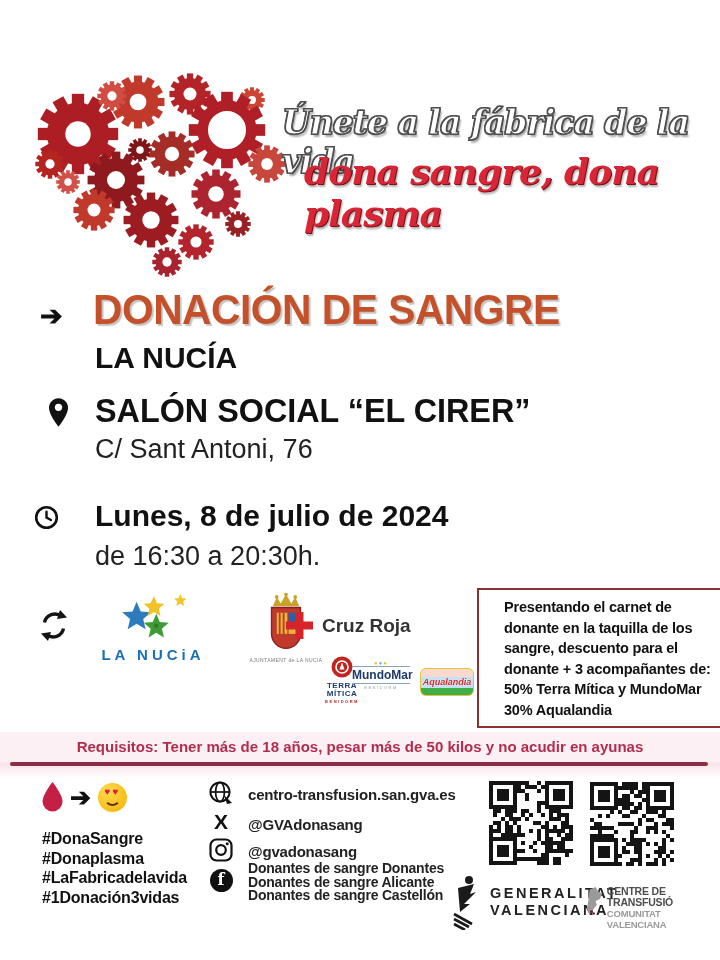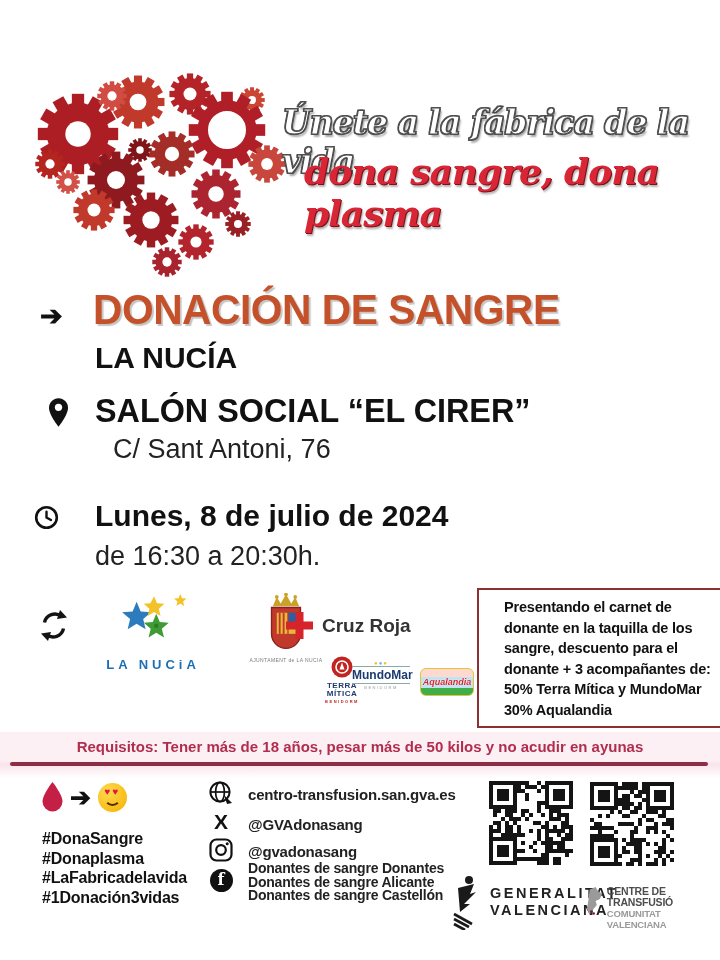--- a/index.html
+++ b/index.html
@@ -17,29 +17,29 @@
            text-shadow:1px 1px 0 #7e1017,2px 3px 2px rgba(0,0,0,.3);margin-left:20px;}
 
   
   .arrow-go{left:40px;top:300px;font-size:27px;font-weight:900;color:#111;}
   .title{left:93px;top:286px;font-size:42px;font-weight:bold;letter-spacing:-.5px;color:#c4512a;
          transform:scaleX(.97);transform-origin:left;
          text-shadow:2px 2px 1px rgba(110,110,110,.4);}
   .city{left:95px;top:341px;font-size:30px;font-weight:bold;color:#111;}
   .pin{left:49px;top:398px;}
   .venue{left:95px;top:392px;font-size:33px;font-weight:bold;color:#111;transform:scaleX(.98);transform-origin:left;}
-  .address{left:113px;top:434px;font-size:27px;color:#222;}
+  .address{left:95px;top:434px;font-size:27px;color:#222;}
   .clock{left:34px;top:505px;}
   .date{left:95px;top:499px;font-size:30px;font-weight:bold;color:#111;}
   .time{left:95px;top:541px;font-size:27px;color:#222;}
 
   
   .recycle{left:40px;top:610px;}
   .lanucia{left:78px;top:593px;width:150px;text-align:center;}
-  .lanucia-label{font-size:13px;font-weight:bold;color:#1d6fb4;letter-spacing:4px;margin-top:12px;}
+  .lanucia-label{font-size:15px;font-weight:bold;color:#1d6fb4;letter-spacing:4px;margin-top:1px;}
   .ajunt{left:243px;top:593px;width:86px;text-align:center;}
   .ajunt-caption{font-size:5px;color:#7a7a7a;letter-spacing:.4px;margin-top:2px;}
   .cruz{left:286px;top:612px;display:flex;align-items:center;gap:9px;}
   .cruz-label{font-size:19px;font-weight:bold;color:#333;}
   .terra{left:315px;top:656px;width:54px;text-align:center;}
   .terra-l1{font-size:8px;font-weight:900;color:#1c3b6e;line-height:8px;letter-spacing:.5px;}
   .terra-l3{font-size:4px;font-weight:bold;color:#c0251f;letter-spacing:1.5px;margin-top:1px;}
   .mundomar{left:352px;top:660px;width:58px;text-align:center;}
   .mm-dots{font-size:6px;letter-spacing:1px;}
   .mm-name{font-size:12px;font-weight:bold;color:#1c3b6e;border-top:1px solid #8aa;border-bottom:1px solid #8aa;padding:1px 0;text-align:center;}

